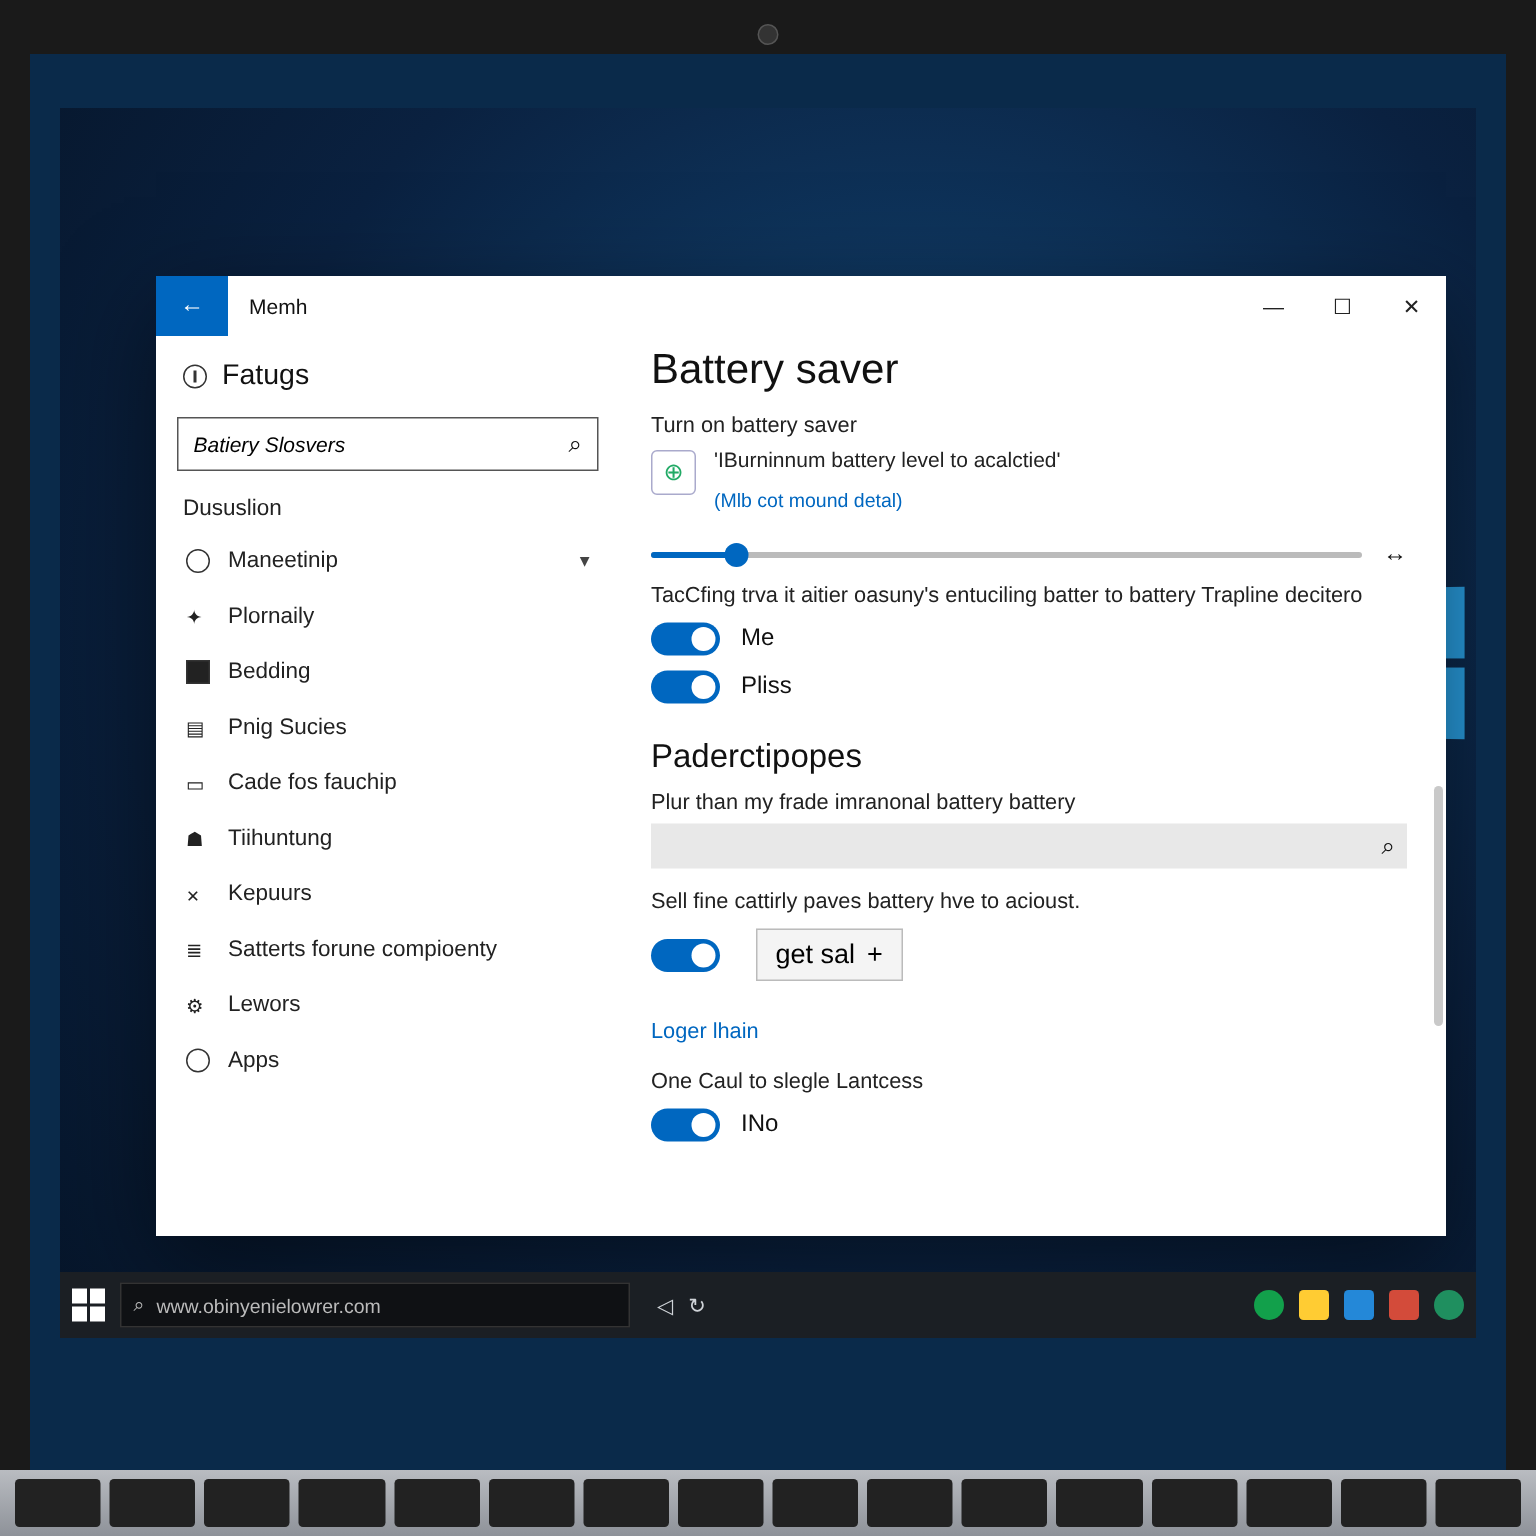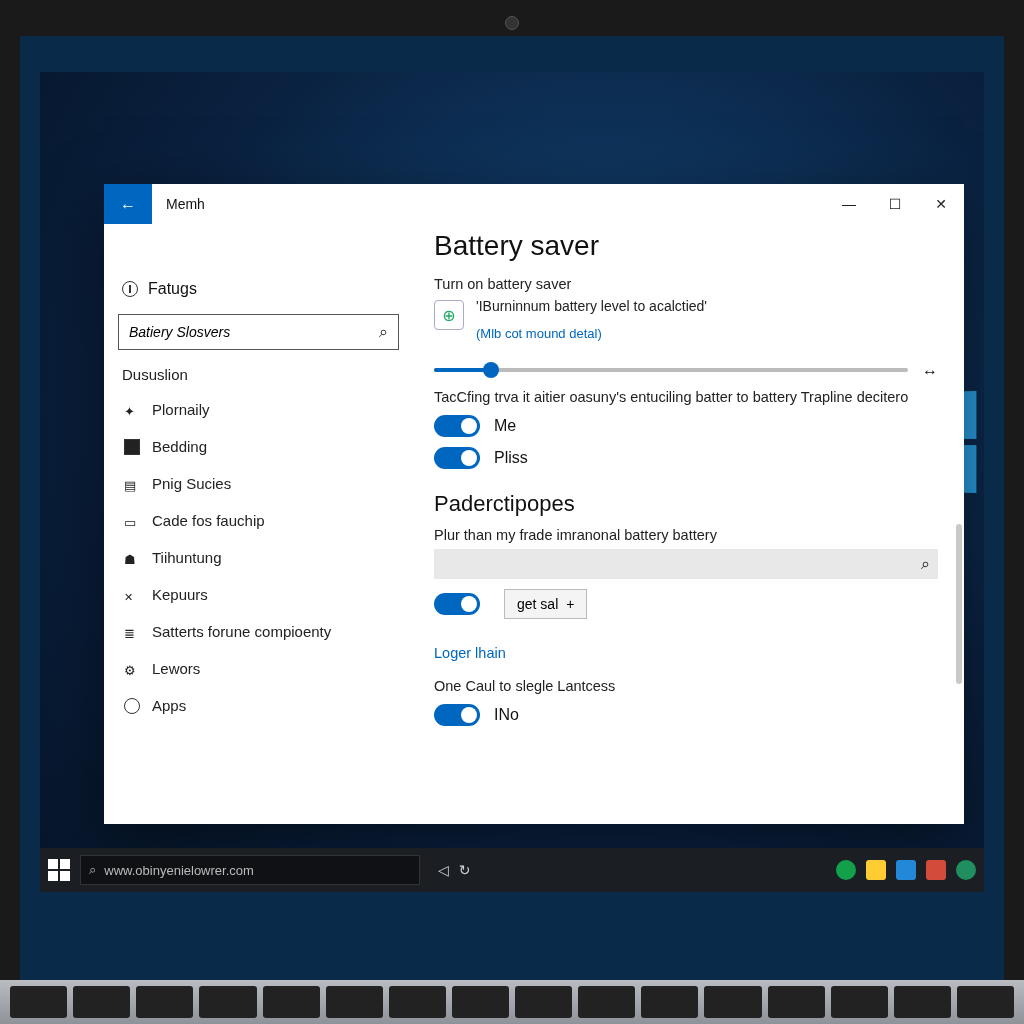--- a/index.html
+++ b/index.html
@@ -76,21 +76,21 @@
   .win-controls { margin-left: auto; display: flex; }
   .win-controls .wc {
     width: 46px; height: 40px; display: flex; align-items: center; justify-content: center;
     font-size: 14px; color: #222;
   }
   .body { flex: 1; display: flex; min-height: 0; }
   .sidebar {
     width: 310px; padding: 10px 14px 16px 14px; overflow-y: auto;
     border-right: 1px solid rgba(0,0,0,0);
   }
-  .home-row { display: flex; align-items: center; gap: 10px; padding: 6px 4px; font-size: 16px; margin-top: 40px; }
+  .home-row { display: flex; align-items: center; gap: 10px; padding: 6px 4px; font-size: 19px; }
   .home-row .hicon { width: 16px; height: 16px; border: 1.5px solid #333; border-radius: 50%; position: relative; }
   .home-row .hicon::after { content:""; position:absolute; left:6px; top:3px; width:2px; height:8px; background:#333; }
   .search-wrap {
     margin-top: 10px; border: 1px solid #555; height: 36px;
     display: flex; align-items: center; padding: 0 10px;
   }
   .search-wrap input {
     flex: 1; border: none; outline: none; font-size: 14px; font-style: italic;
     background: transparent;
   }
@@ -133,21 +133,21 @@
     position: absolute; right: 3px; top: 3px; width: 16px; height: 16px; border-radius: 50%; background: #fff;
   }
   .toggle-label { font-size: 16px; }
   .desc { font-size: 14.5px; color: #222; margin-top: 6px; }
   .grey-input {
     margin-top: 6px; height: 30px; background: #e8e8e8; display: flex; align-items: center;
     padding: 0 8px; justify-content: flex-end;
   }
   .mini-btn {
     display: inline-flex; align-items: center; gap: 8px;
-    border: 1px solid #bbb; background: #f4f4f4; padding: 6px 12px; font-size: 14px;
+    border: 1px solid #bbb; background: #f4f4f4; padding: 6px 12px; font-size: 18px;
     margin-left: 10px;
   }
   .link { color: #0067c0; font-size: 14.5px; margin-top: 16px; display: inline-block; }
   .scroll-ind {
     position: absolute; right: 2px; top: 300px; width: 6px; height: 160px;
     background: #c9c9c9; border-radius: 3px;
   }
   
   .ic-circle { border:1.5px solid #333; border-radius:50%; }
   .ic-square { border:1.5px solid #333; }
@@ -199,20 +199,25 @@
               <span>Fatugs</span>
             </div>
             <div class="search-wrap">
               <input type="text" value="Batiery Slosvers" style="">
               <span>⌕</span>
             </div>
             <div class="section-label">Dususlion</div>
 
             <nav class="nav">
               <div class="nav-item">
+                <span class="nicon ic-circle"></span>
+                <span>Maneetinip</span>
+                <span class="chev">▾</span>
+              </div>
+              <div class="nav-item">
                 <span class="nicon ic-bolt"></span>
                 <span>Plornaily</span>
               </div>
               <div class="nav-item">
                 <span class="nicon ic-square" style="background:#222;"></span>
                 <span>Bedding</span>
               </div>
               <div class="nav-item">
                 <span class="nicon ic-doc"></span>
                 <span>Pnig Sucies</span>
@@ -277,20 +282,21 @@
                 </div>
               <span class="toggle-label">Pliss</span>
             </div>
 
             <h2 class="sub-title">Paderctipopes</h2>
             <div class="desc">Plur than my frade imranonal battery battery</div>
             <div class="grey-input">
               <span>⌕</span>
             </div>
 
+            <div class="desc" style="margin-top:14px;">Sell fine cattirly paves battery hve to acioust.</div>
             <div class="toggle-row">
               <div class="toggle">
                   <div class="knob"></div>
                 </div>
               <button class="mini-btn">
                 <span>get sal</span>
                 <span>+</span>
               </button>
             </div>
 

